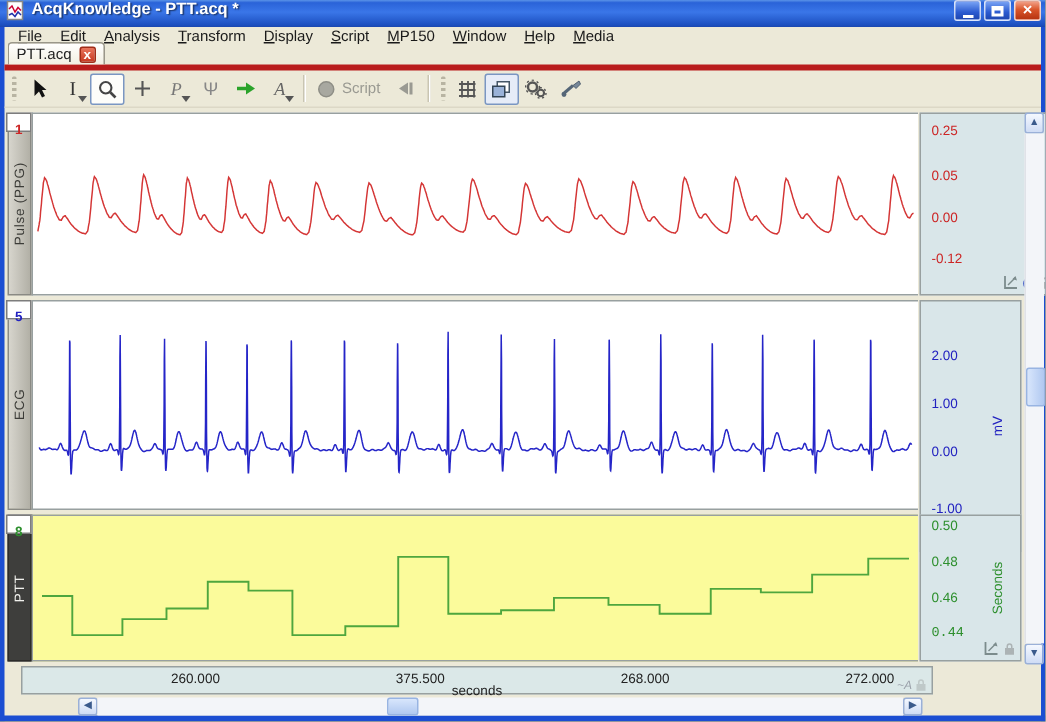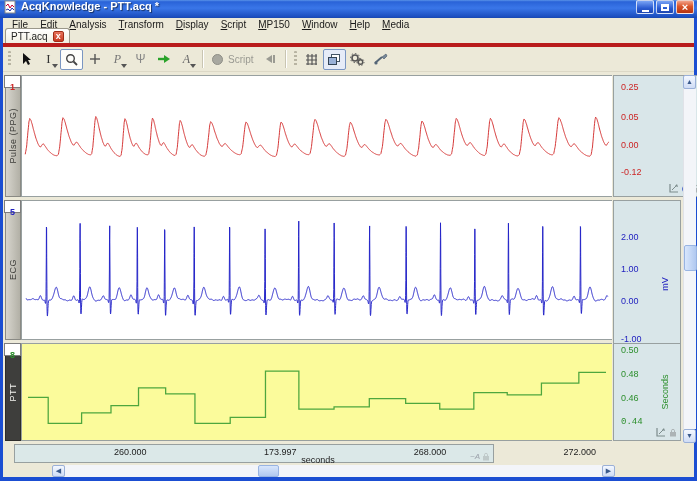--- a/index.html
+++ b/index.html
@@ -288,23 +288,23 @@
     <span class="ytick" style="color: rgb(45, 143, 45); top: 0.549383px;">0.50</span>
           <span class="ytick" style="color: rgb(45, 143, 45); top: 24.7469px;">0.48</span>
           <span class="ytick" style="color: rgb(45, 143, 45); top: 48.9444px;">0.46</span>
           <span class="ytick" style="color: rgb(45, 143, 45); top: 73.142px; font-family: Liberation Mono, monospace;">0.44</span>
         </div>
     <div class="abs strip dark" style="left: 5px; top: 343px; height: 98px;">
           <span class="vlabel">PTT</span>
         </div>
     <div class="abs numbox" style="left: 4px; top: 343px;"><span style="color: rgb(45, 143, 45);">8</span></div>
   </div>
-<div class="abs xaxis" style="left: 14px; top: 444px; width: 480px; height: 19px;">
+<div class="abs xaxis" style="left: 14px; top: 444px; width: 608px; height: 19px;">
         <span class="xtick" style="left: 131.619px;">260.000</span>
-        <span class="xtick" style="left: 281.46px;">173.997</span>
+        <span class="xtick" style="left: 281.46px;">375.500</span>
         <span class="xtick" style="left: 431.302px;">268.000</span>
         <span class="xtick" style="left: 581.143px;">272.000</span>
         <span class="xunit" style="left: 303px;">seconds</span>
         <span class="xaxis-icons">
           <span>~A</span>
           <svg width="8" height="9" style="opacity:.5">
             <rect x="1" y="4" width="6" height="4.5" fill="#777"></rect>
             <path d="M2.5 4 V2.8 A1.5 1.5 0 0 1 5.5 2.8 V4" fill="none" stroke="#777" stroke-width="1"></path>
           </svg>
         </span>

